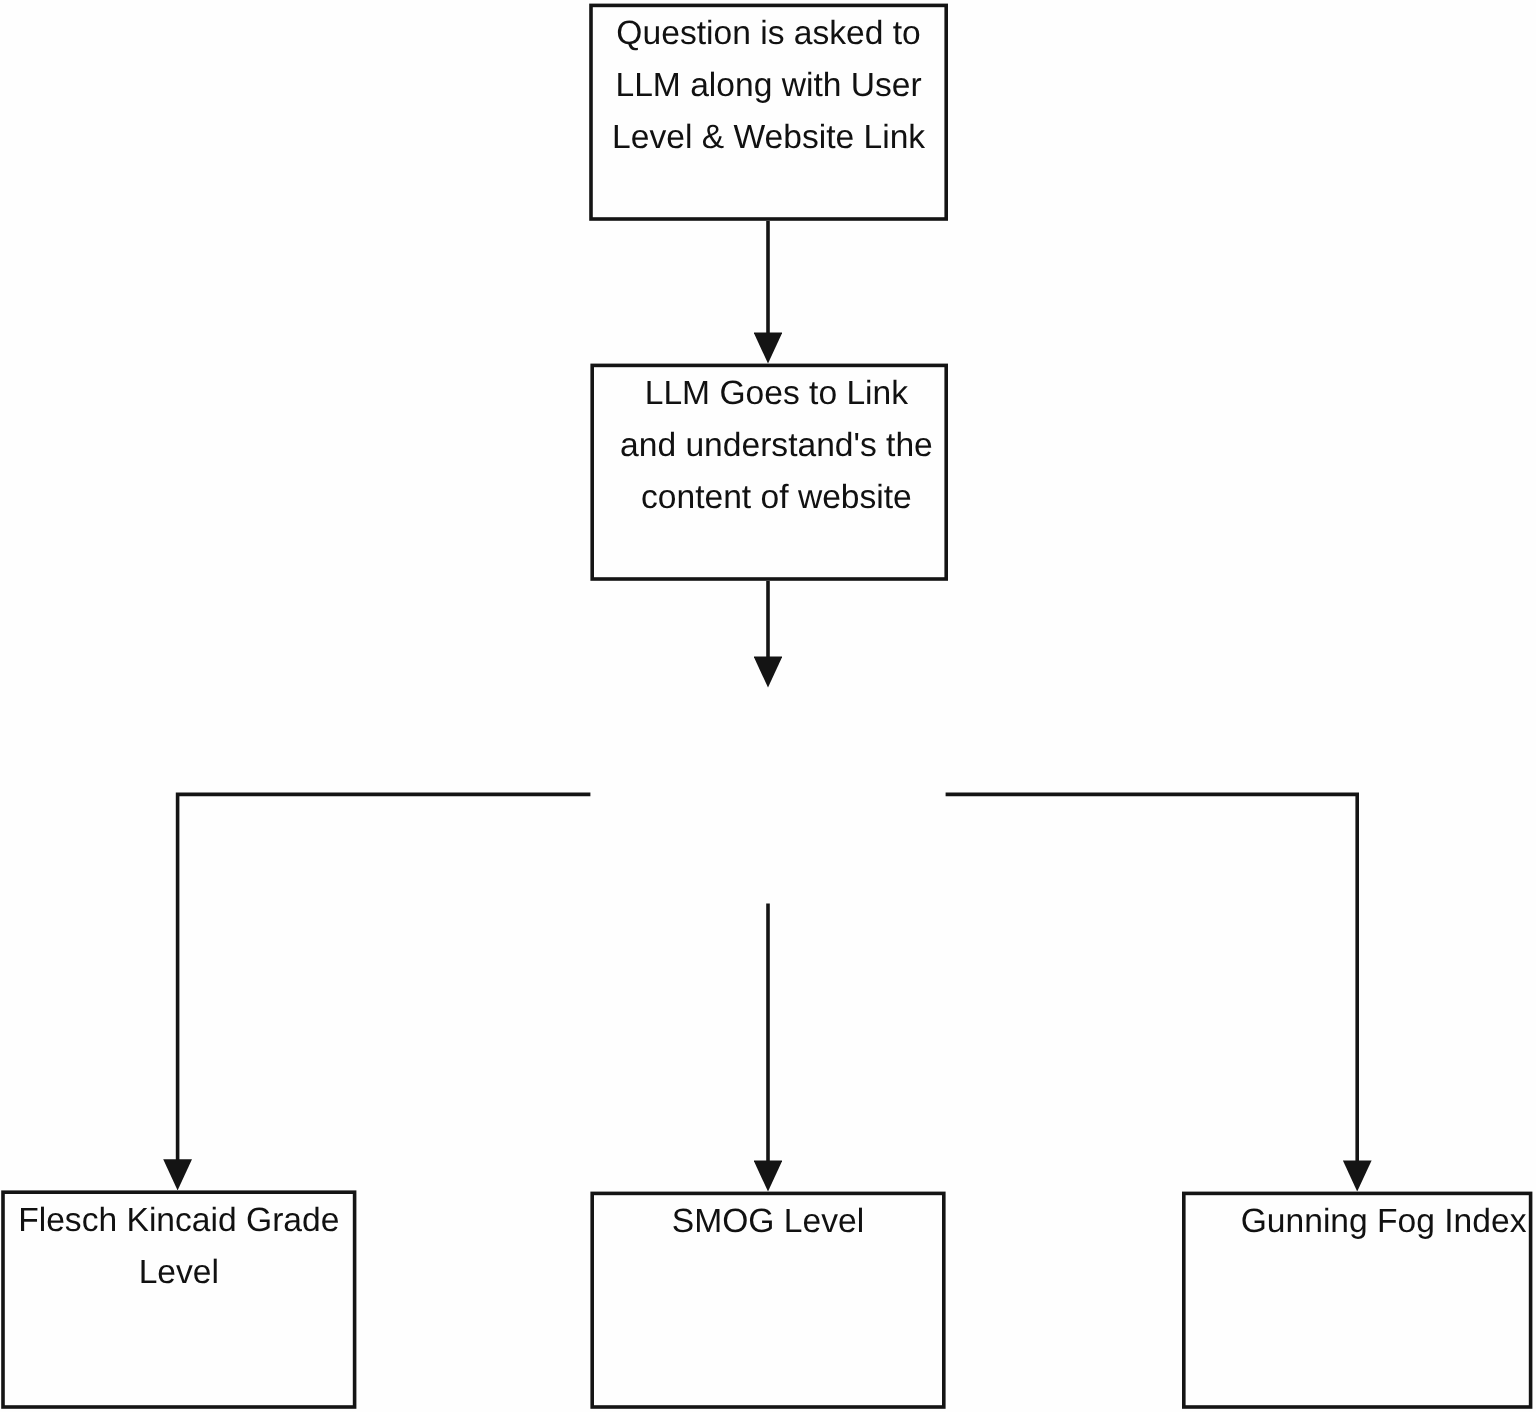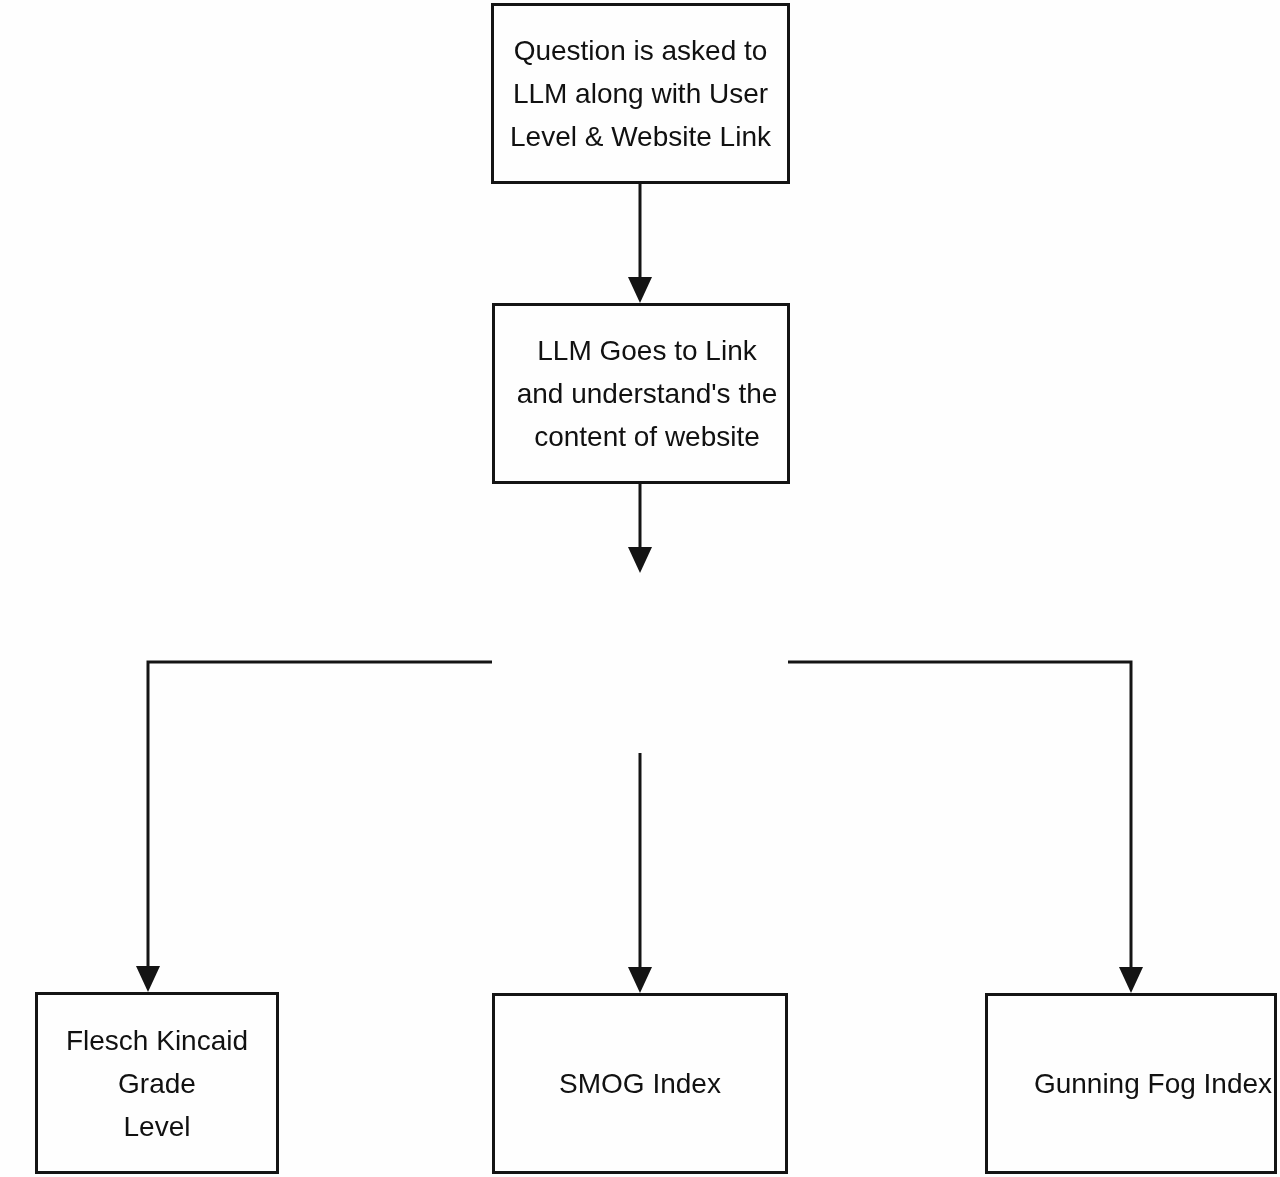--- a/index.html
+++ b/index.html
@@ -22,33 +22,33 @@
     top: 0;
     width: 1280px;
     height: 1177px;
   }
   .node {
     position: absolute;
     box-sizing: border-box;
     border: 3px solid #141414;
     background: #fefefe;
     display: flex;
-    align-items: center;
+    align-items: flex-start;
     justify-content: center;
     text-align: center;
     font-size: 28px;
     line-height: 43px;
     white-space: pre-line;
     font-weight: 400;
     letter-spacing: 0px;
   }
   #node-question      { left: 491px; top: 3px;   width: 299px; height: 181px; }
   #node-understand    { left: 492px; top: 303px; width: 298px; height: 181px; padding-left: 12px; }
   #node-output        { left: 492px; top: 573px; width: 296px; height: 180px; }
-  #node-flesch        { left: 1px;   top: 992px; width: 244px; height: 182px; margin-left: 34px; }
+  #node-flesch        { left: 1px;   top: 992px; width: 296px; height: 182px; }
   #node-smog          { left: 492px; top: 993px; width: 296px; height: 181px; }
   #node-fog           { left: 985px; top: 993px; width: 292px; height: 181px; padding-left: 44px; }
   .edge {
     stroke: #141414;
     stroke-width: 3;
     fill: none;
   }
 </style>
 </head>
 <body>
@@ -80,20 +80,20 @@
 content of website</span>
   </div>
 
 
   <div class="node" id="node-flesch">
     <span>Flesch Kincaid Grade
 Level</span>
   </div>
 
   <div class="node" id="node-smog">
-    <span>SMOG Index</span>
+    <span>SMOG Level</span>
   </div>
 
   <div class="node" id="node-fog">
     <span>Gunning Fog Index</span>
   </div>
 
 </div>
 
 </body></html>

